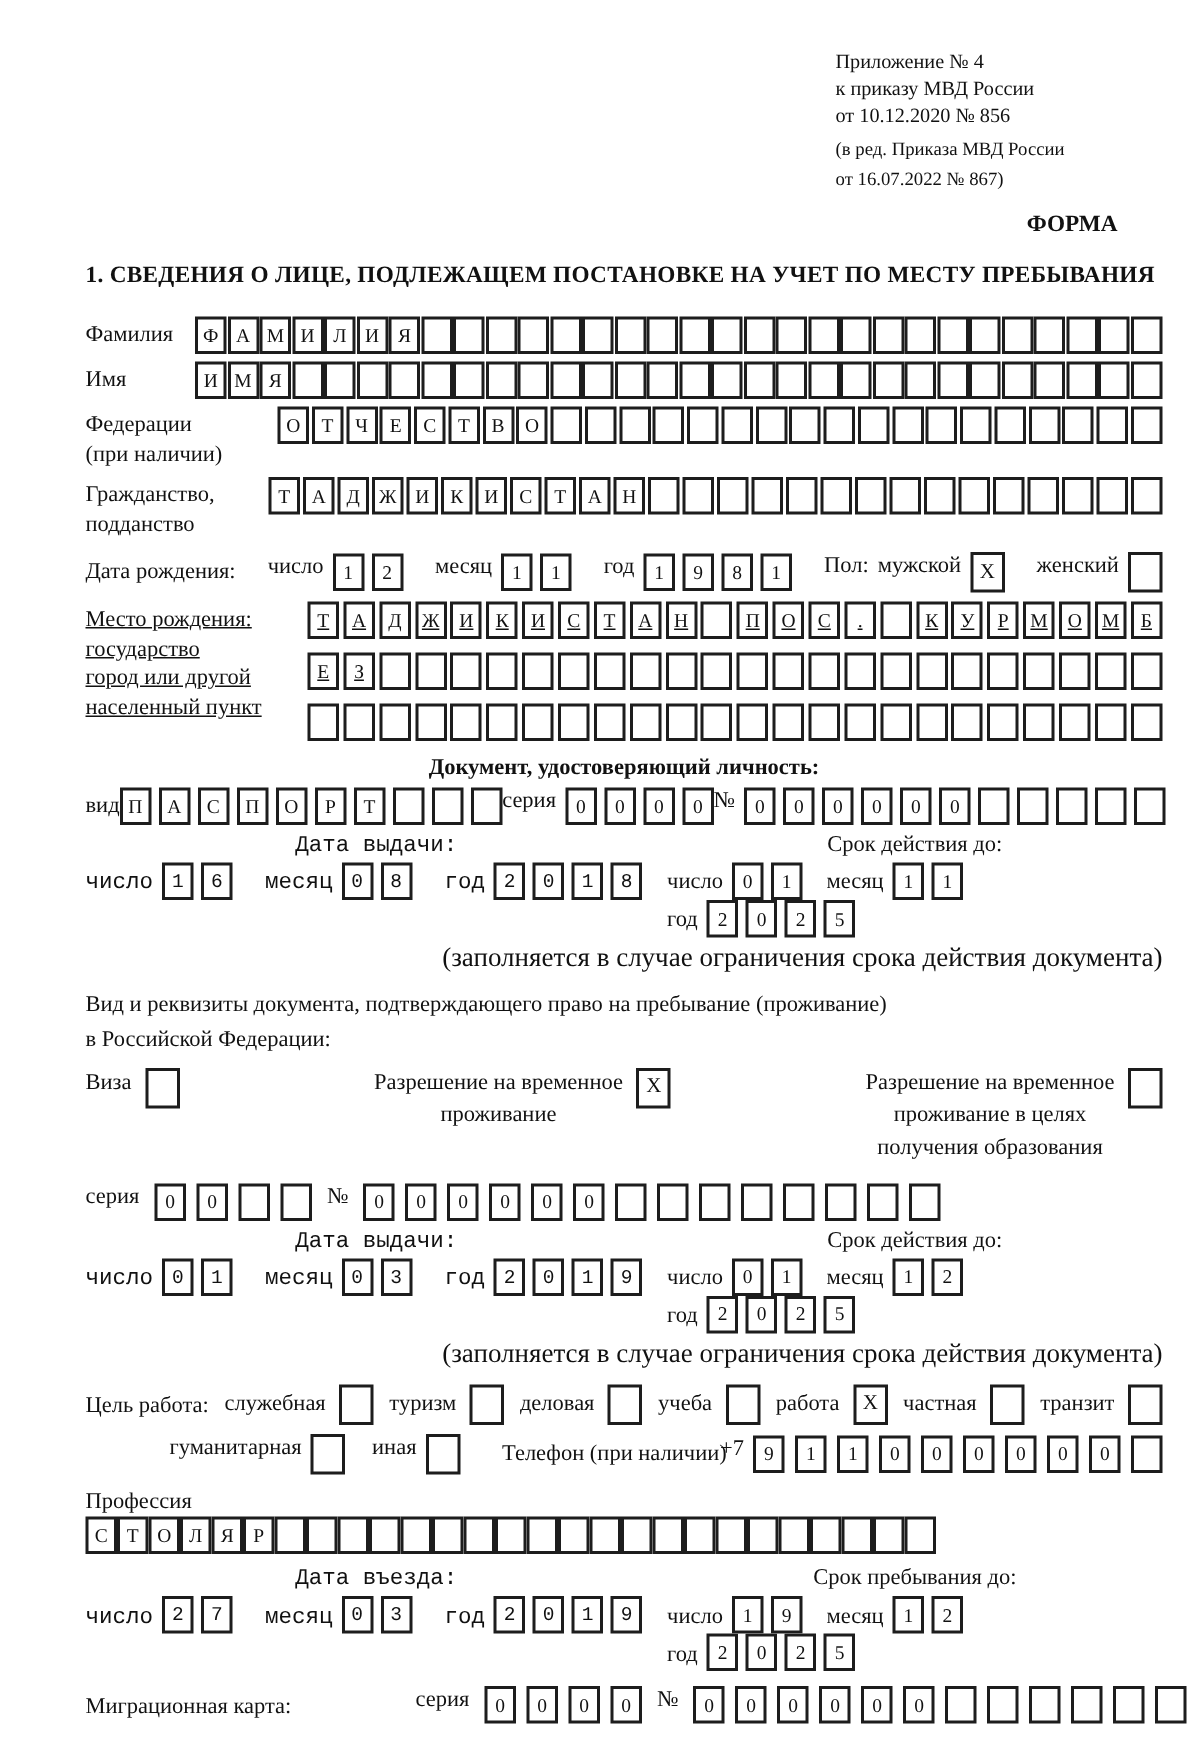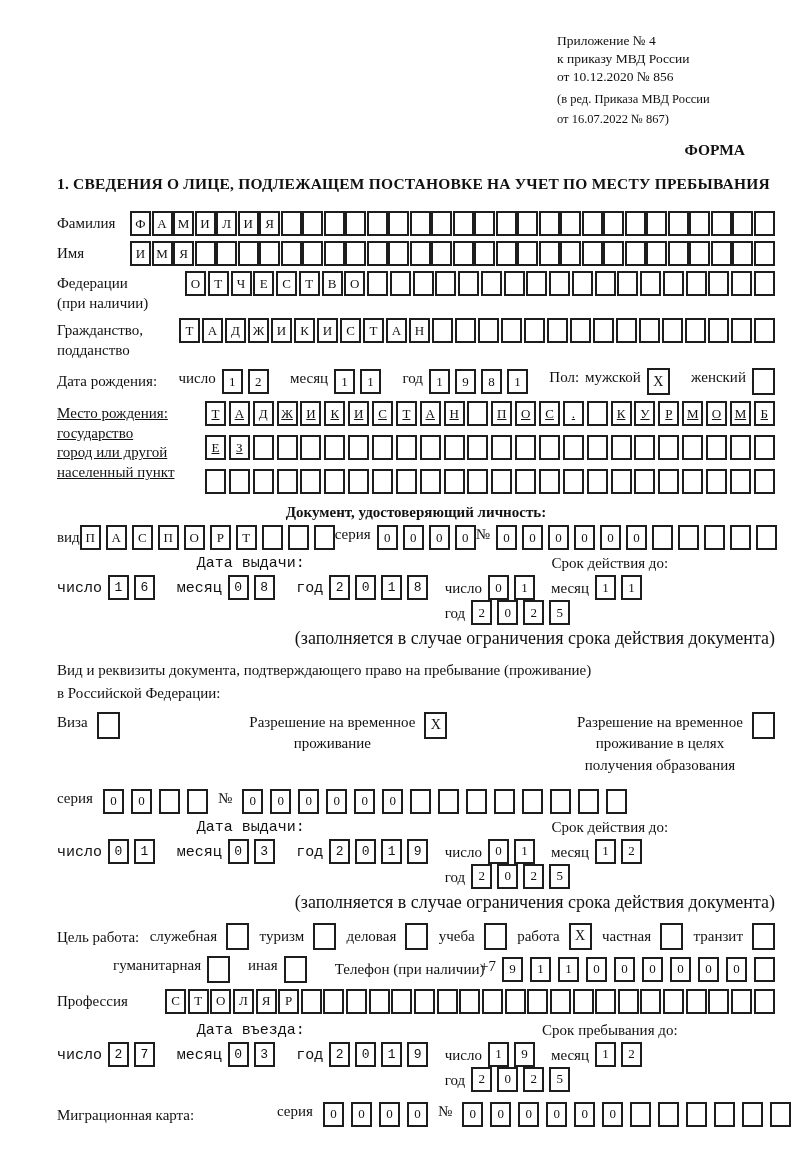--- a/index.html
+++ b/index.html
@@ -597,21 +597,21 @@
           <span class="cell">0</span>
           <span class="cell">0</span>
           <span class="cell">0</span>
           <span class="cell">0</span>
           <span class="cell">0</span>
           <span class="cell"></span>
         </span>
       </span>
   </div>
 
-  <div class="row" style="margin-top:6px;">
+  <div class="row" style="margin-top:6px;flex-direction:column;">
     <span class="lbl" style="width:108px;">Профессия</span>
     <span class="cells">
         <span class="cell">С</span>
         <span class="cell">Т</span>
         <span class="cell">О</span>
         <span class="cell">Л</span>
         <span class="cell">Я</span>
         <span class="cell">Р</span>
         <span class="cell"></span>
         <span class="cell"></span>

